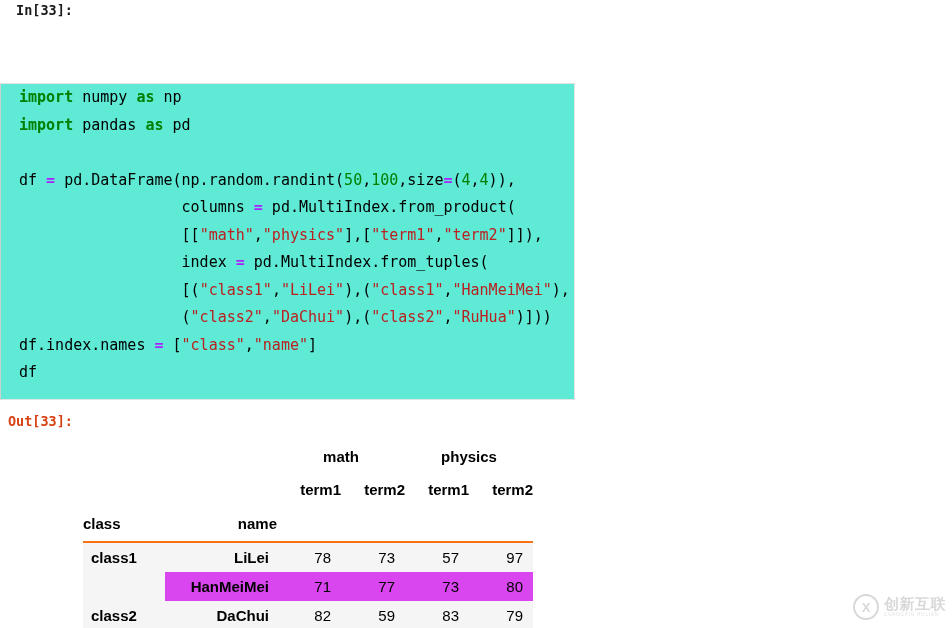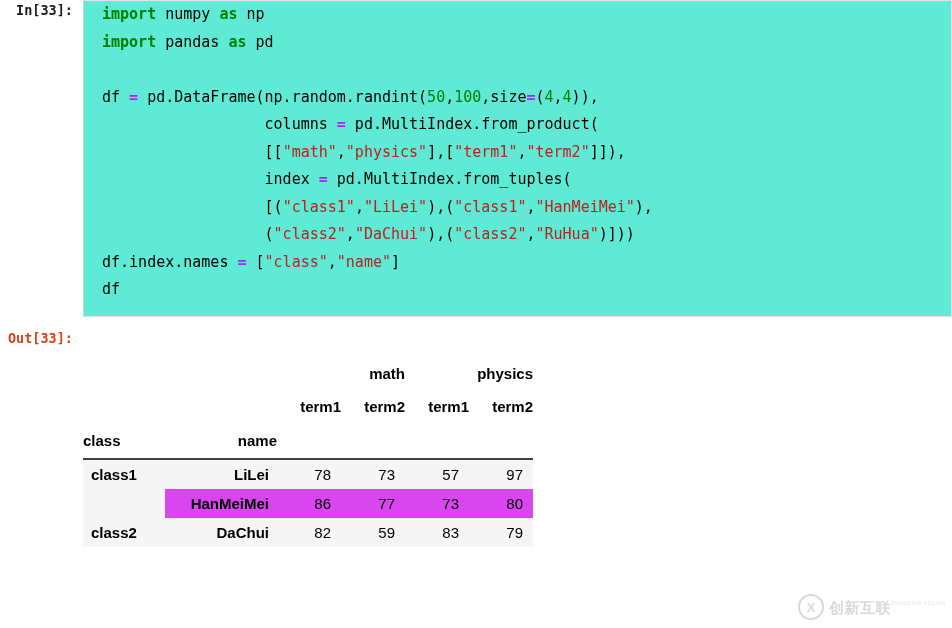--- a/index.html
+++ b/index.html
@@ -13,20 +13,21 @@
   body {
     font-family: "Liberation Sans", sans-serif;
     position: relative;
   }
 
   
   .cell-input {
     position: relative;
     display: flex;
     align-items: flex-start;
+    flex-direction: column;
   }
   .prompt {
     width: 83px;
     box-sizing: border-box;
     padding-right: 10px;
     text-align: right;
     font-family: "DejaVu Sans Mono", "Liberation Mono", monospace;
     font-size: 13.5px;
     font-weight: bold;
     line-height: 1.05;
@@ -83,41 +84,41 @@
     border: none;
     padding: 0;
     vertical-align: middle;
     font-weight: bold;
   }
   table.df thead th {
     font-weight: bold;
     background: transparent;
   }
   .h-group {
-    text-align: right;
+    text-align: center;
     padding: 4px 8px 4px 8px;
     height: 32px;
   }
   .h-sub {
     text-align: right;
     padding: 4px 8px 4px 8px;
     height: 34px;
   }
   .h-idxname {
     text-align: left;
     padding: 4px 8px 8px 8px;
     height: 34px;
   }
   .h-idxname-2 {
     text-align: right;
     padding: 4px 8px 8px 8px;
     height: 34px;
   }
   thead tr.rule-row th {
-    border-bottom: 2px solid #404040;
+    border-bottom: 2px solid #f97316;
   }
   table.df tbody th.row-class {
     text-align: left;
     padding: 6px 8px;
     background: #f5f5f5;
     width: 66px;
   }
   table.df tbody th.row-name {
     text-align: right;
     padding: 6px 8px;
@@ -151,21 +152,21 @@
     color: #9a9a9a;
     font-size: 13px;
     font-weight: bold;
     display: flex;
     align-items: center;
     justify-content: center;
     font-family: "Liberation Sans", sans-serif;
   }
   .wm-text {
     display: flex;
-    flex-direction: row;
+    flex-direction: column;
     line-height: 1;
   }
   .wm-cn {
     font-size: 15px;
     font-weight: bold;
     color: #9a9a9a;
     letter-spacing: 0.5px;
   }
   .wm-en {
     font-size: 4.5px;
@@ -227,21 +228,21 @@
           <th class="row-class">class1</th>
           <th class="row-name">LiLei</th>
           <td>78</td>
           <td>73</td>
           <td>57</td>
           <td>97</td>
         </tr>
         <tr class="even">
           <th class="row-class"></th>
           <th class="row-name">HanMeiMei</th>
-          <td>86</td>
+          <td>71</td>
           <td>77</td>
           <td>73</td>
           <td>80</td>
         </tr>
         <tr class="odd">
           <th class="row-class">class2</th>
           <th class="row-name">DaChui</th>
           <td>82</td>
           <td>59</td>
           <td>83</td>

